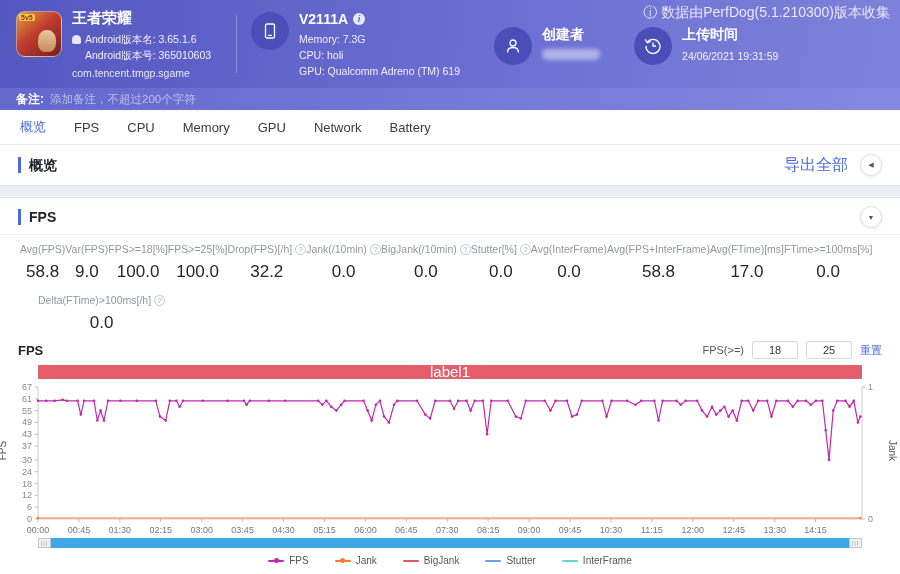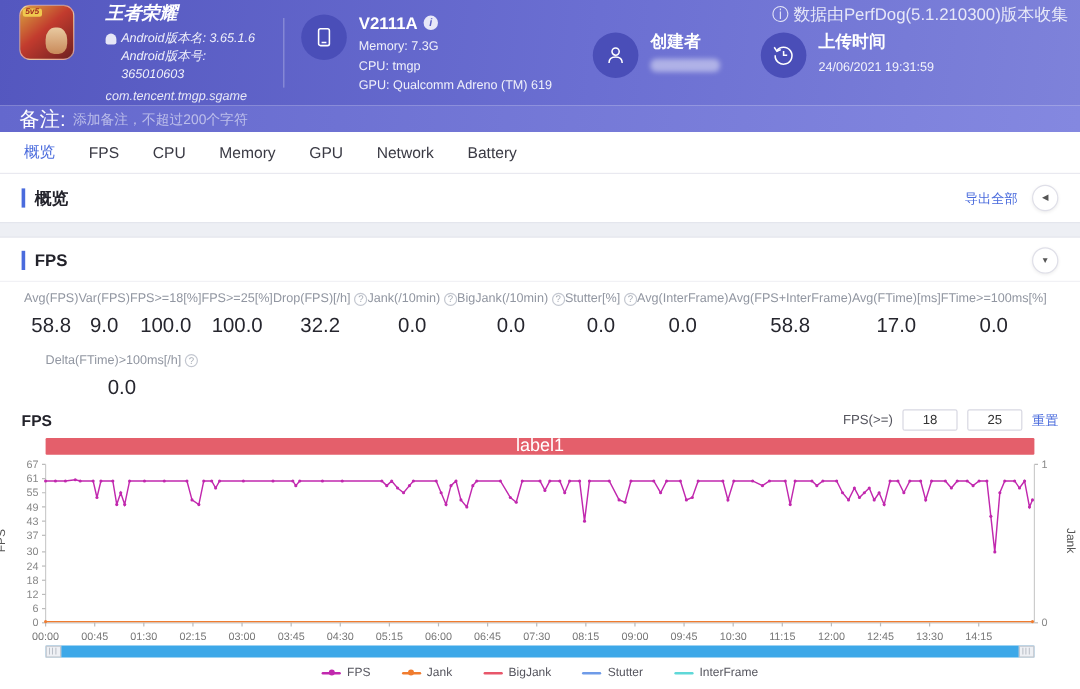--- a/index.html
+++ b/index.html
@@ -1,49 +1,49 @@
 <!DOCTYPE html>
 <html><head>
 <meta charset="utf-8">
 <style>
   * { margin:0; padding:0; box-sizing:border-box; }
   html,body { width:900px; height:574px; overflow:hidden; background:#fff;
     font-family:"Liberation Sans","DejaVu Sans",sans-serif; }
   
   .hdr { position:relative; height:88px; background:linear-gradient(97deg,#5457bf 0%,#6b6fd2 55%,#7e82da 100%); display:flex; align-items:center; padding:0 16px; color:#fff; }
   .brand-note { position:absolute; top:4px; right:10px; font-size:14px; color:rgba(255,255,255,.82); }
-  .game { display:flex; align-items:flex-start; gap:26px; width:206px;font-style:italic; }
+  .game { display:flex; align-items:flex-start; gap:10px; width:206px; }
   .gicon { width:46px; height:46px; border-radius:9px; background:linear-gradient(140deg,#d8a43f 0%,#c23b2e 45%,#6e2020 100%); position:relative; flex:none; border:1px solid rgba(255,255,255,.5); margin-top:2px; }
   .gicon .badge { position:absolute; top:2px; left:2px; background:#f0c84e; color:#a32b20; font-size:7px; font-weight:bold; padding:0 2px; border-radius:2px; }
   .gicon .face { position:absolute; bottom:4px; right:5px; width:18px; height:22px; border-radius:45% 45% 40% 40%; background:linear-gradient(#e8c9a0,#c98a5a); }
   .gname { font-size:15px; font-weight:bold; margin-bottom:4px; }
   .gline { font-size:10.5px; color:rgba(255,255,255,.9); line-height:1.45; display:flex; align-items:center; gap:4px; }
   .robot { width:9px; height:9px; background:rgba(255,255,255,.85); border-radius:50% 50% 20% 20%; display:inline-block; flex:none; }
   .gpkg { font-size:10.5px; color:rgba(255,255,255,.85); margin-top:4px; }
   .vdiv { width:1px; height:58px; background:rgba(255,255,255,.3); margin:0 14px; }
   .blk { display:flex; align-items:flex-start; gap:10px; }
   .circ { width:38px; height:38px; border-radius:50%; background:#4a4eb8; display:flex; align-items:center; justify-content:center; flex:none; margin-top:4px; }
   .btitle { font-size:14px; font-weight:bold; display:flex; align-items:center; gap:5px; margin:3px 0 5px; }
   .bsub { font-size:10.5px; color:rgba(255,255,255,.9); line-height:1.5; }
   .info-i { width:12px; height:12px; border-radius:50%; background:rgba(255,255,255,.85); color:#5c60c6; font-size:9px; font-weight:bold; display:inline-flex; align-items:center; justify-content:center; font-style:italic; }
   .redact { width:58px; height:11px; border-radius:5px; background:rgba(255,255,255,.45); filter:blur(2px); margin-top:2px; }
   .mlk { margin-left:34px; }
   
   .notebar { height:22px; background:linear-gradient(95deg,#6468cd 0%,#8488e0 100%); display:flex; align-items:center; padding:0 16px; gap:6px; }
-  .notebar .nlab { color:#fff; font-size:17px; font-weight:normal; }
+  .notebar .nlab { color:#fff; font-size:12px; font-weight:bold; }
   .notebar .nph { color:rgba(255,255,255,.55); font-size:11.5px; }
   
   .tabs { height:35px; display:flex; align-items:stretch; border-bottom:1px solid #e9e9f0; padding-left:6px; background:#fff; }
   .tab { display:flex; align-items:center; padding:0 14px; font-size:13px; color:#3a3a44; cursor:pointer; }
   .tab.active { color:#4a6bdd; }
   
   .secrow { display:flex; align-items:center; justify-content:space-between; padding:9px 18px; }
   .sectitle { font-size:14px; font-weight:bold; color:#23232b; border-left:3px solid #4a6bdd; padding-left:8px; line-height:16px; }
   .rgroup { display:flex; align-items:center; gap:12px; }
-  .link { color:#4a6bdd; font-size:11px; cursor:pointer; }
+  .link { color:#4a6bdd; font-size:16px; cursor:pointer; }
   .cbtn { width:22px; height:22px; border-radius:50%; border:1px solid #dfdfe8; background:#fff; box-shadow:0 1px 3px rgba(0,0,0,.08); display:flex; align-items:center; justify-content:center; font-size:7px; color:#555; cursor:pointer; }
   .grayband { height:13px; background:#edeff4; border-top:1px solid #e4e6ed; border-bottom:1px solid #e4e6ed; }
   .fpsdiv { height:1px; background:#f1f1f5; margin:0 0 0 0; }
   
   .stats1 { display:flex; justify-content:space-between; padding:8px 30px 2px 20px; }
   .scell { text-align:center; }
   .slab { font-size:10.5px; color:#9196a1; display:flex; align-items:center; justify-content:center; gap:3px; white-space:nowrap; }
   .sval { font-size:17px; font-weight:normal; color:#26262e; margin-top:7px; }
   .help { width:11px; height:11px; border-radius:50%; border:1px solid #c3c7d0; color:#a7acb6; font-size:8px; display:inline-flex; align-items:center; justify-content:center; flex:none; }
   .stats2 { padding:10px 0 4px 38px; display:flex; }
@@ -102,21 +102,21 @@
           <rect x="4.5" y="2" width="9" height="14" rx="1.6" fill="none" stroke="#fff" stroke-width="1.3"></rect>
           <line x1="7" y1="13.4" x2="11" y2="13.4" stroke="#fff" stroke-width="1.2"></line>
         </svg>
     </div>
     <div>
       <div class="btitle">
           <span>V2111A</span>
           <span class="info-i">i</span>
         </div>
       <div class="bsub">Memory: 7.3G</div>
-      <div class="bsub">CPU: tmgp</div>
+      <div class="bsub">CPU: holi</div>
       <div class="bsub">GPU: Qualcomm Adreno (TM) 619</div>
     </div>
   </div>
 
   <div class="blk mlk">
     <div class="circ">
       <svg width="20" height="20" viewBox="0 0 20 20">
           <circle cx="10" cy="7" r="3" fill="none" stroke="#fff" stroke-width="1.3"></circle>
           <path d="M4.5 16.5 C4.5 12.8 7 11.5 10 11.5 C13 11.5 15.5 12.8 15.5 16.5" fill="none" stroke="#fff" stroke-width="1.3"></path>
         </svg>

